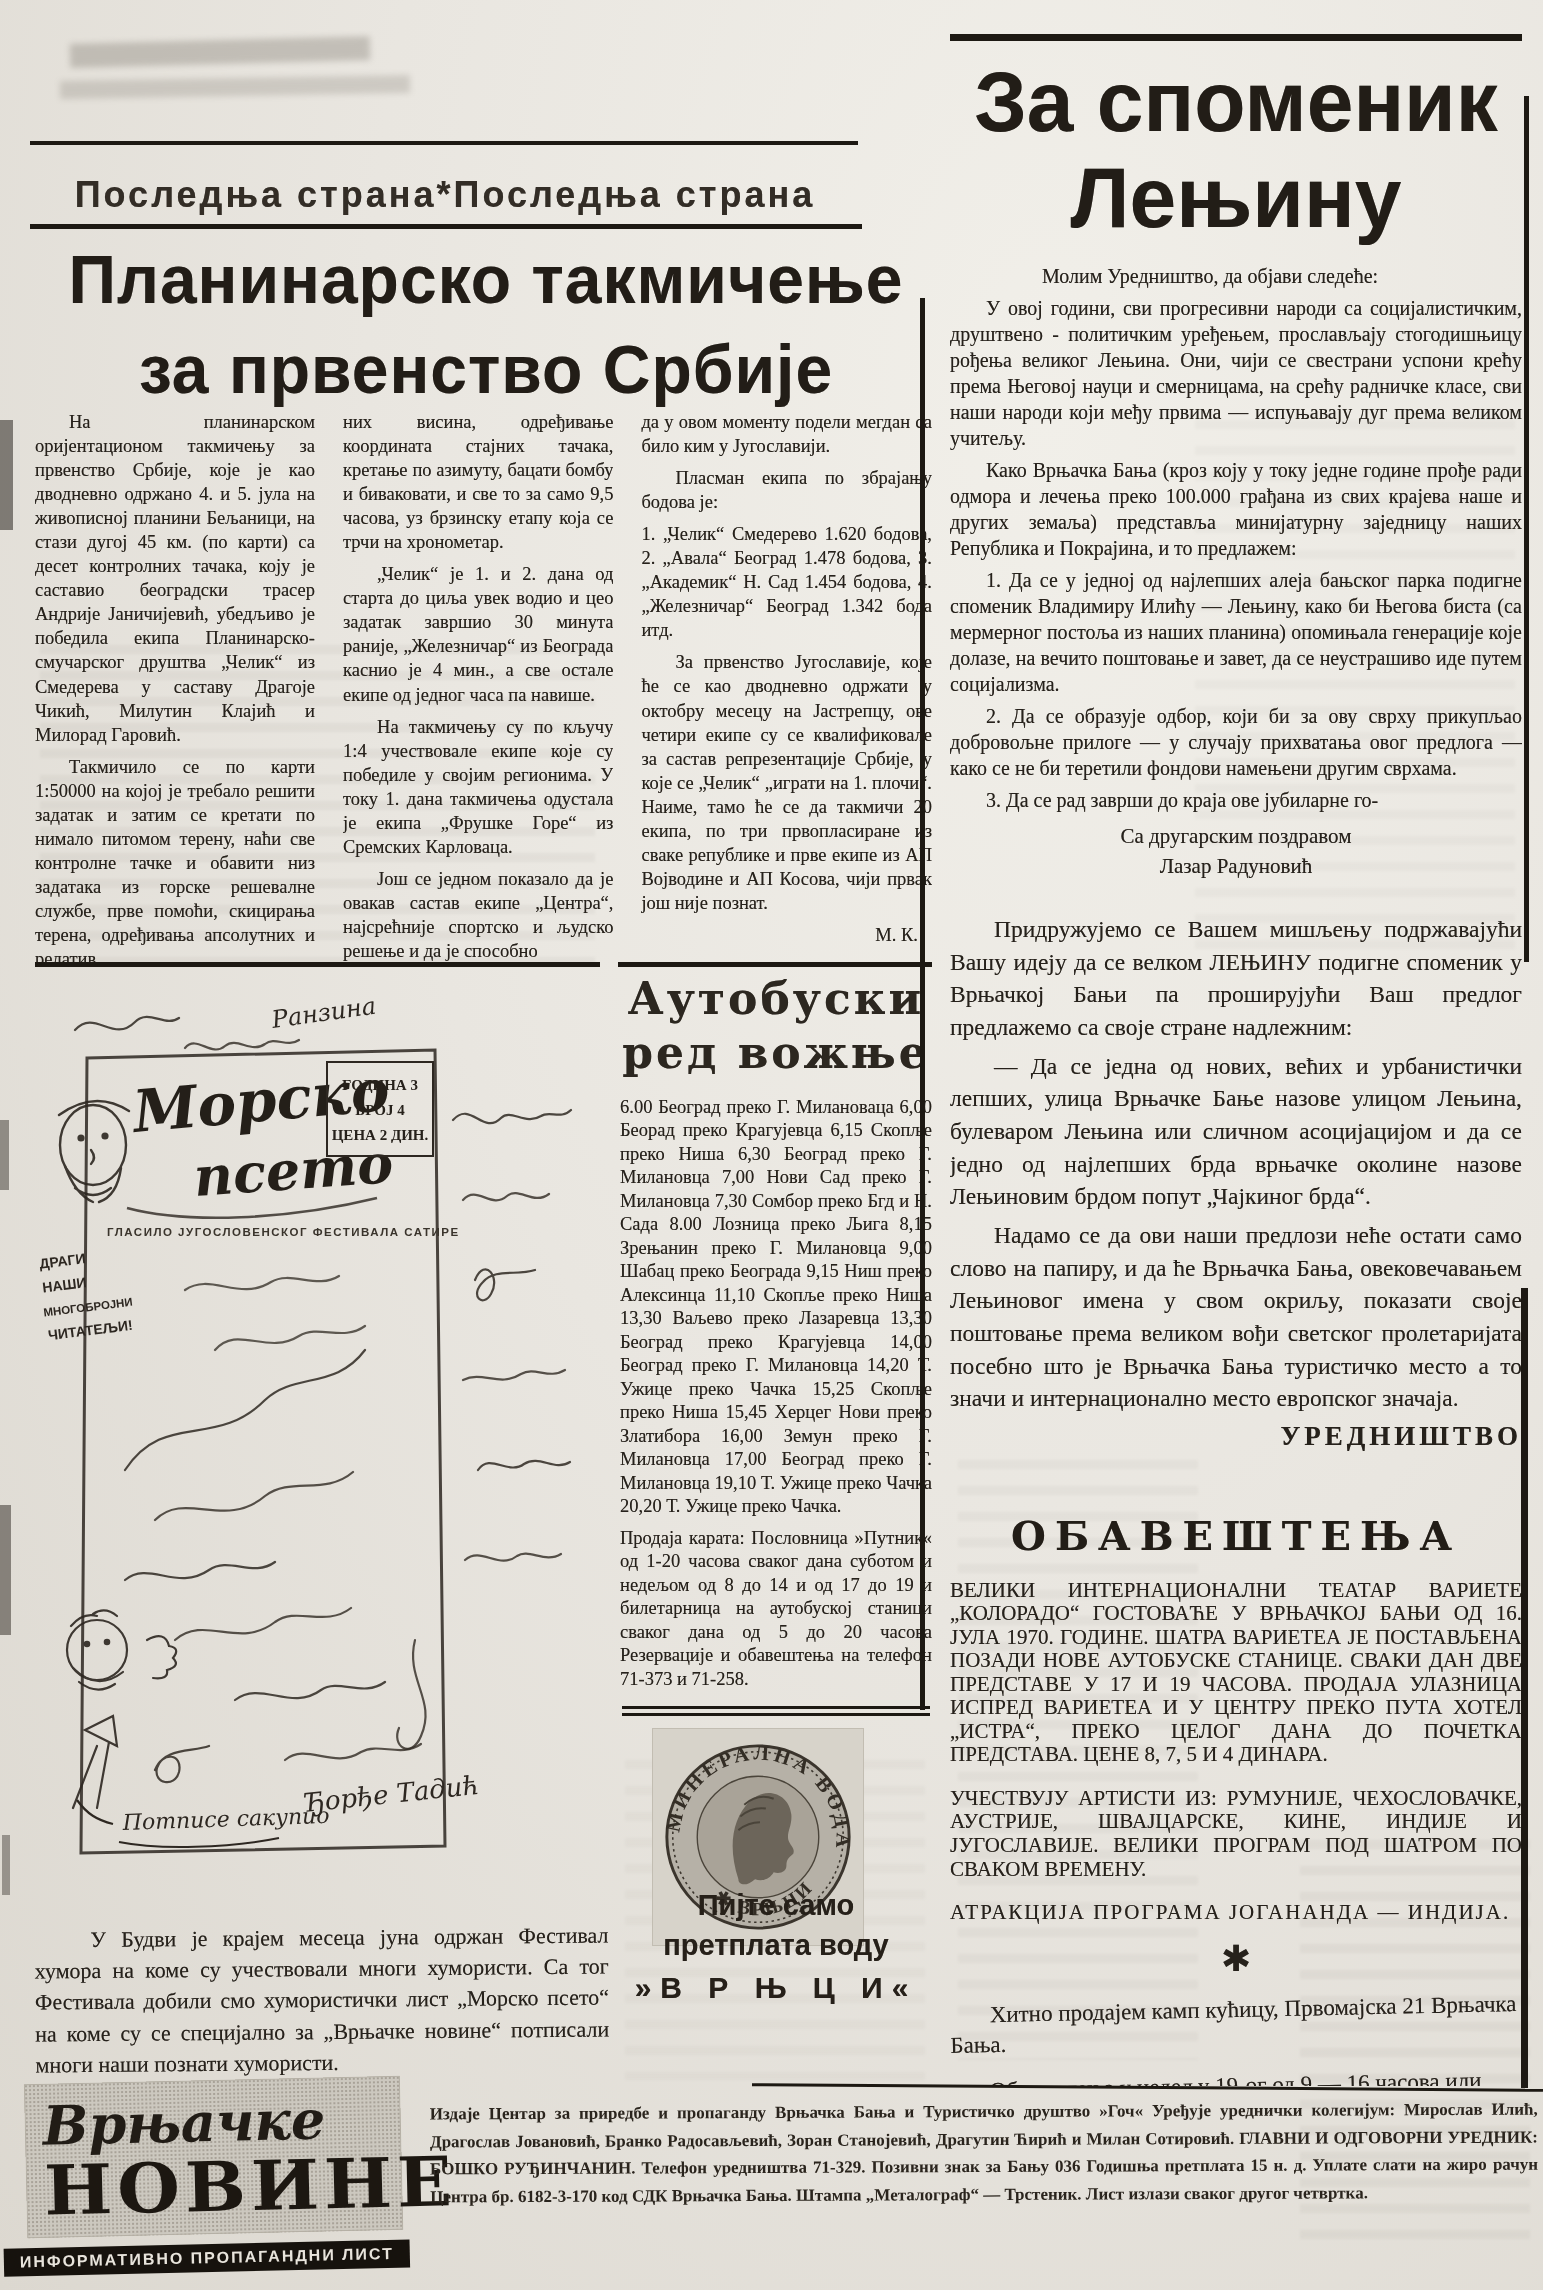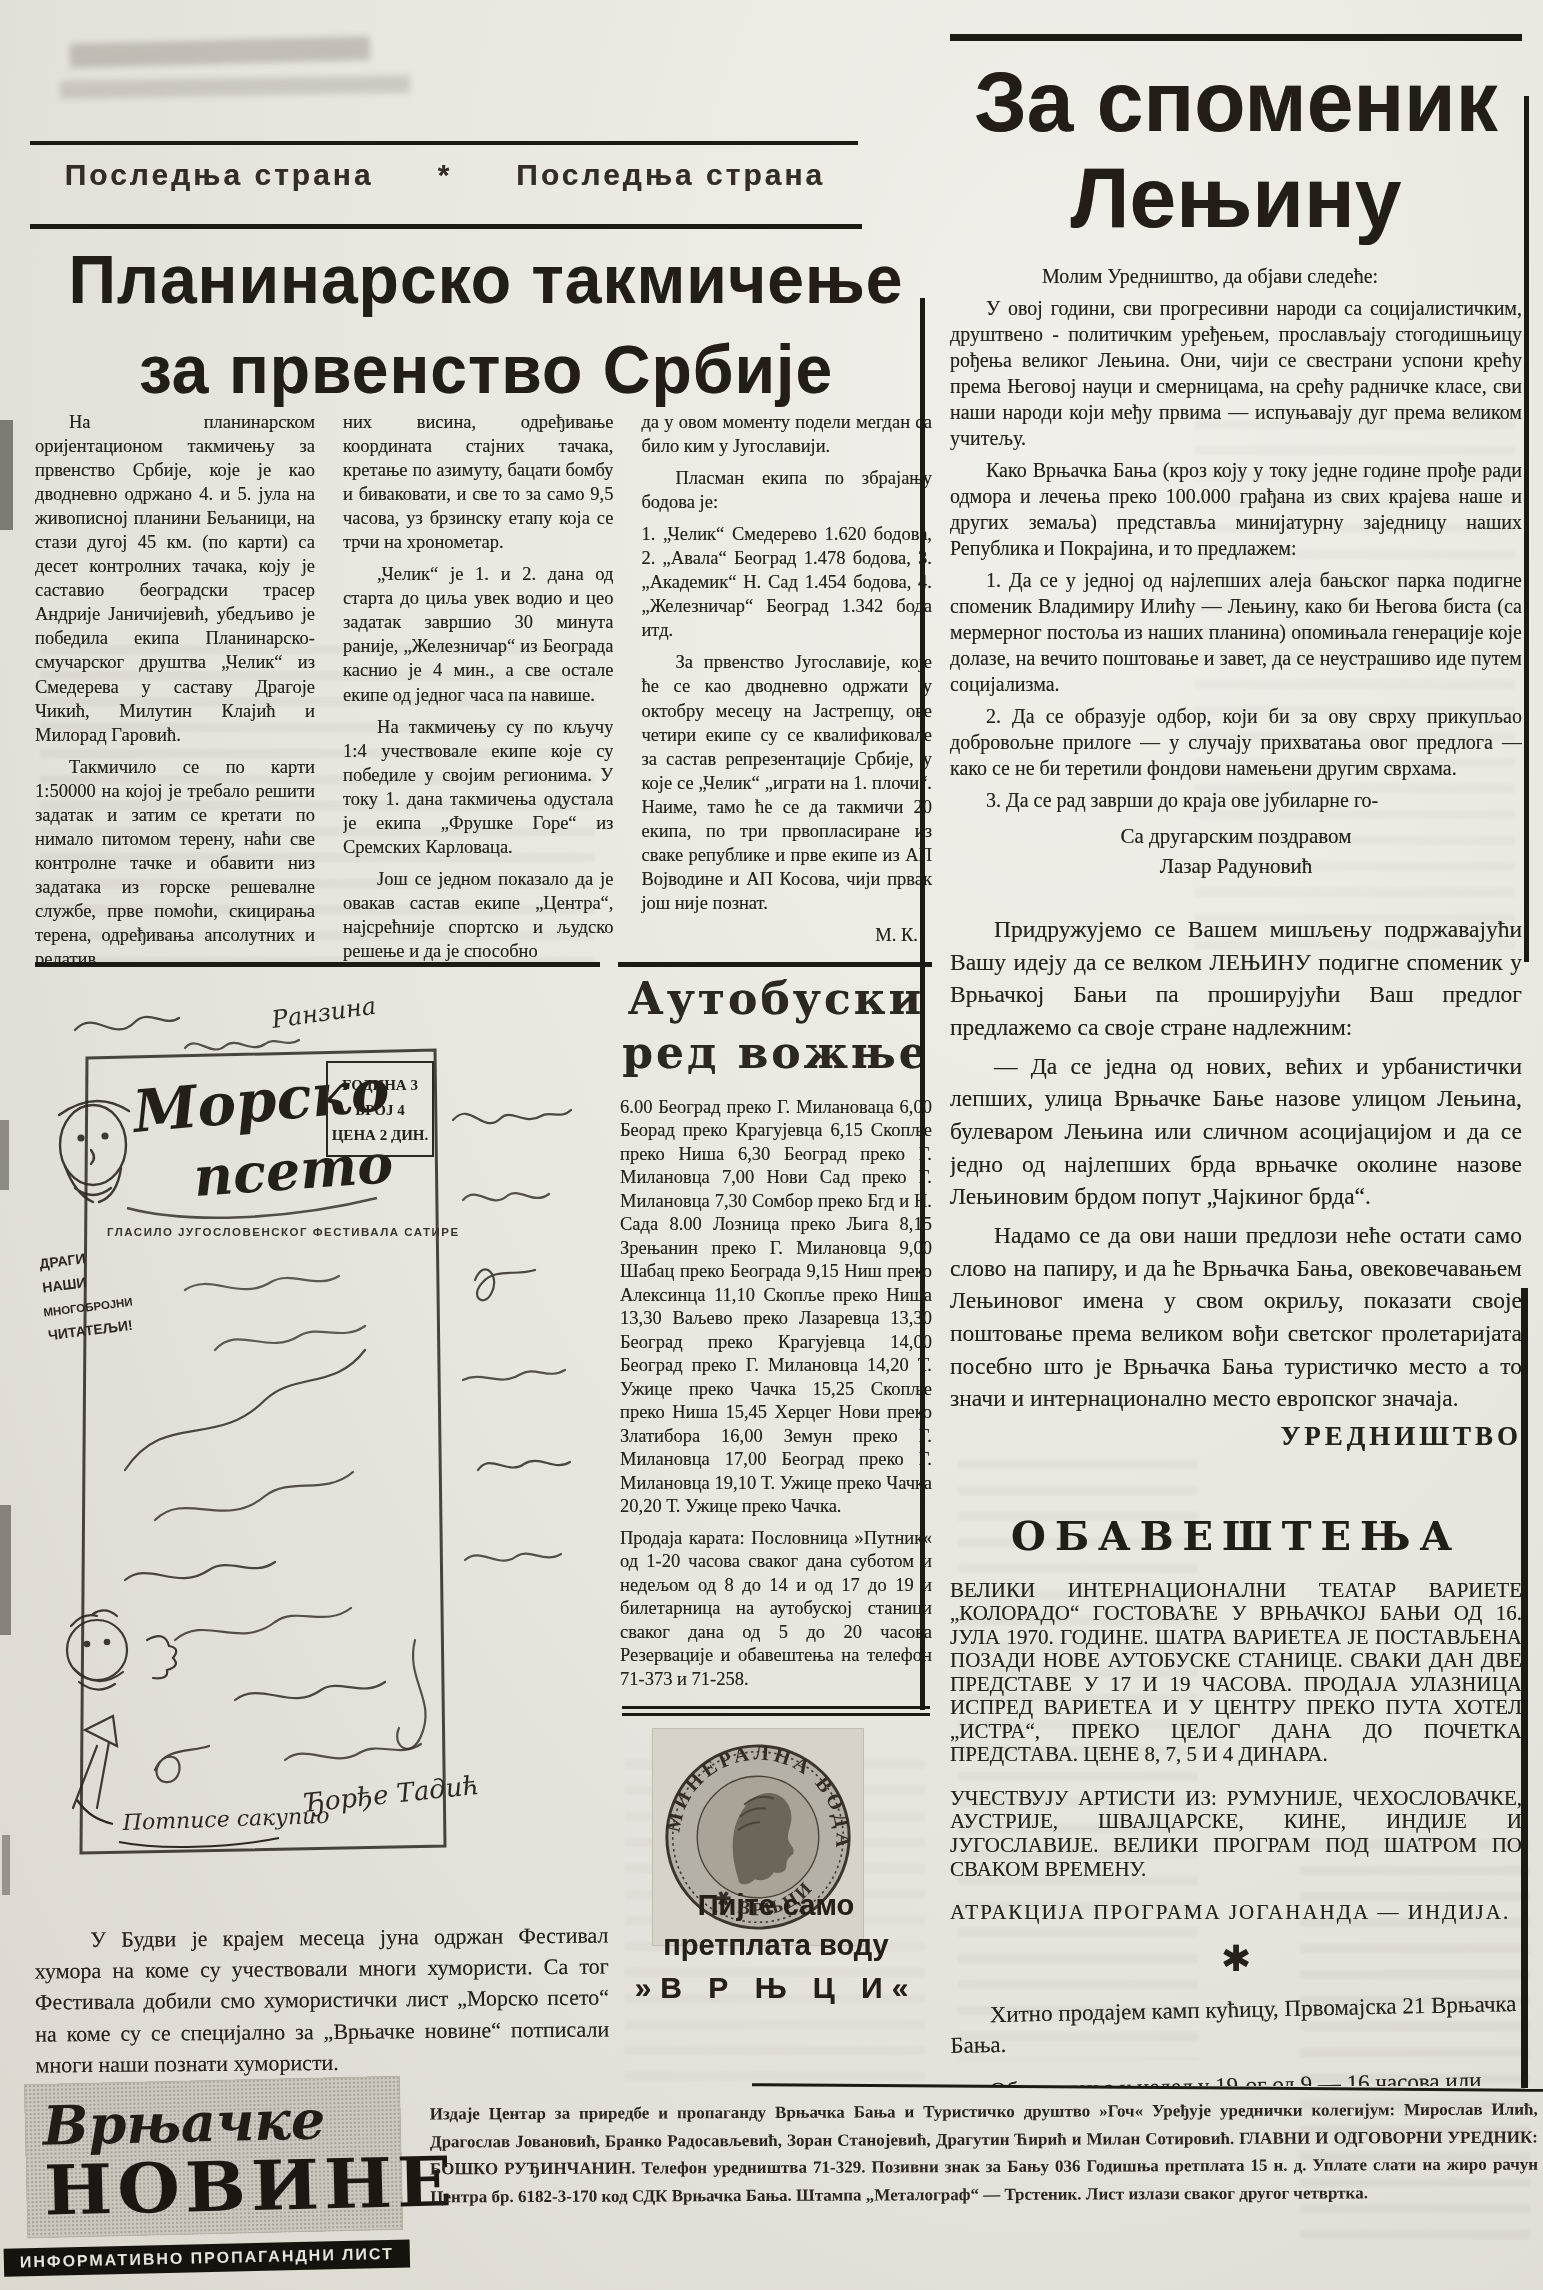--- a/index.html
+++ b/index.html
@@ -13,22 +13,22 @@
   p{margin:0 0 8px}
   .ink{text-shadow:0 0 .5px rgba(38,33,27,.5)}
 
   
   .ghost{position:absolute;filter:blur(1.5px);pointer-events:none;
     background:repeating-linear-gradient(180deg, rgba(112,106,96,.55) 0 9px, rgba(0,0,0,0) 9px 26px)}
   .ghostbar{position:absolute;filter:blur(3px);background:#6e685e;pointer-events:none}
   .smudge{position:absolute;background:#2b2620;pointer-events:none}
 
   
-  #hdrtext{left:30px;top:158px;width:830px;height:58px;display:flex;align-items:flex-start;justify-content:center;gap:64px;
-    font-family:"Liberation Sans",sans-serif;font-weight:bold;font-size:30px;letter-spacing:3px;color:#332d26}
+  #hdrtext{left:30px;top:158px;width:830px;height:58px;display:flex;align-items:flex-end;justify-content:center;
+    font-family:"Liberation Sans",sans-serif;font-weight:bold;font-size:36px;letter-spacing:3px;color:#332d26}
   #headline{left:40px;top:238px;width:892px;text-align:center;font-family:"Liberation Sans",sans-serif;
     font-weight:bold;font-size:66px;line-height:86px;letter-spacing:1px;color:#221d17;transform:scaleY(1.04)}
 
   
   #cols{left:35px;top:410px;width:897px;height:552px;display:flex;gap:28px;overflow:hidden;
     font-size:18.5px;line-height:1.3}
   #cols .col{height:100%;overflow:hidden}
   #cols .c1{width:292px}#cols .c2{width:282px}#cols .c3{width:303px}
   .indent{text-indent:34px}
   .byline{text-align:right;padding-right:14px;margin-top:6px}

